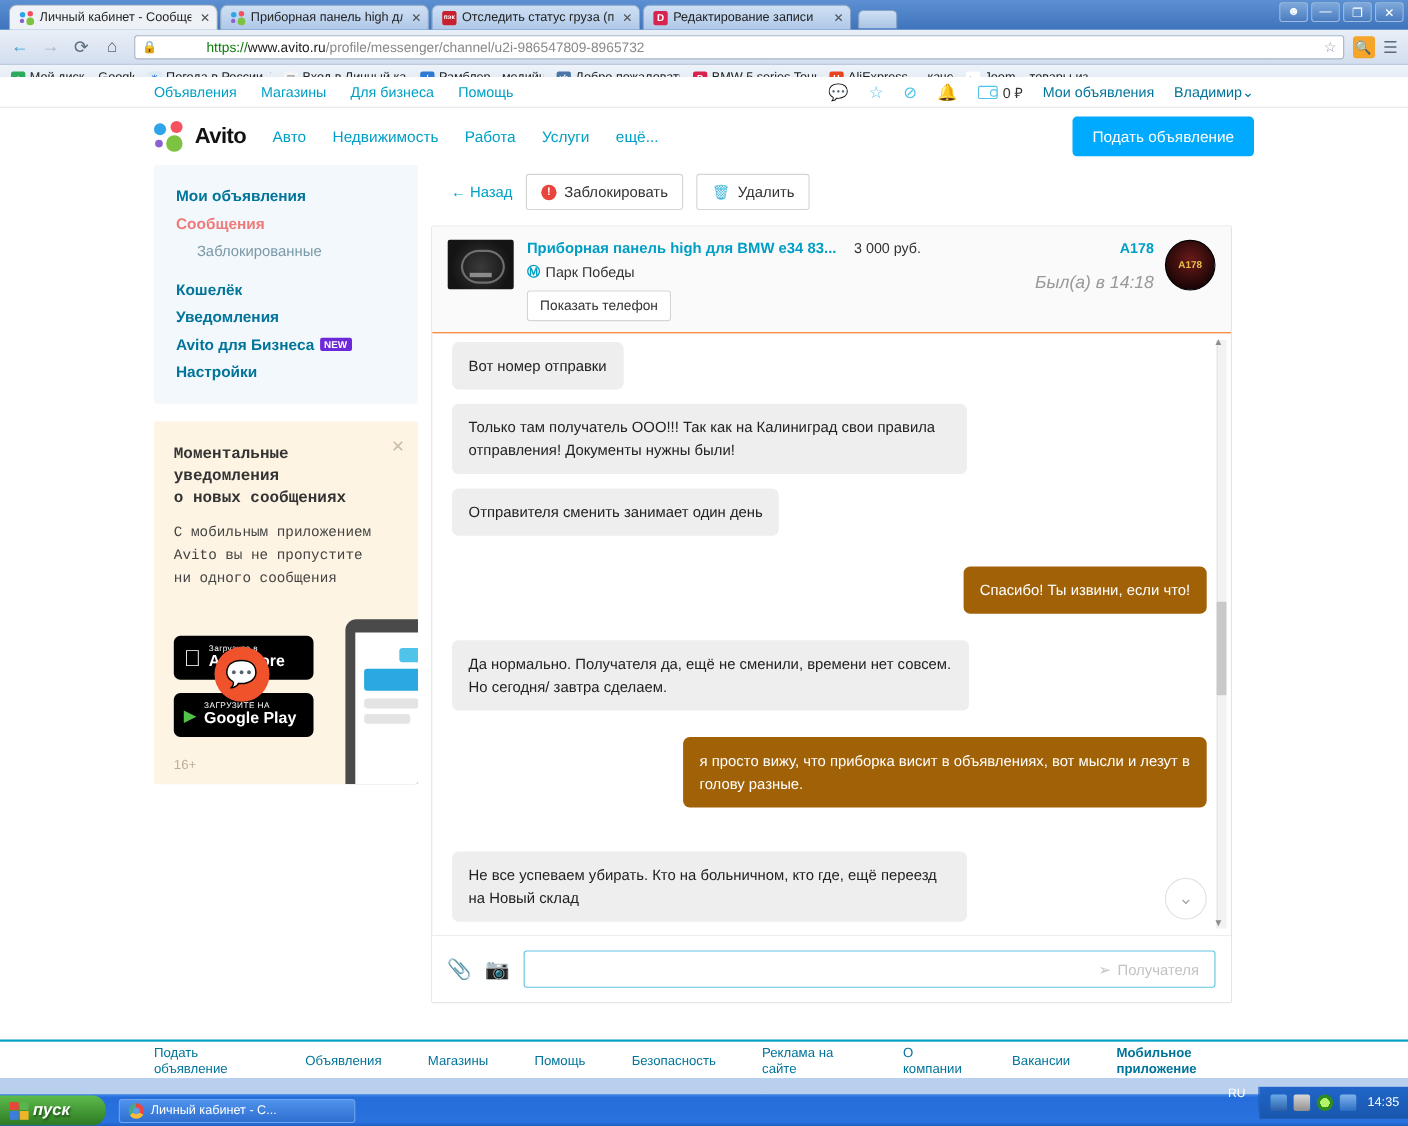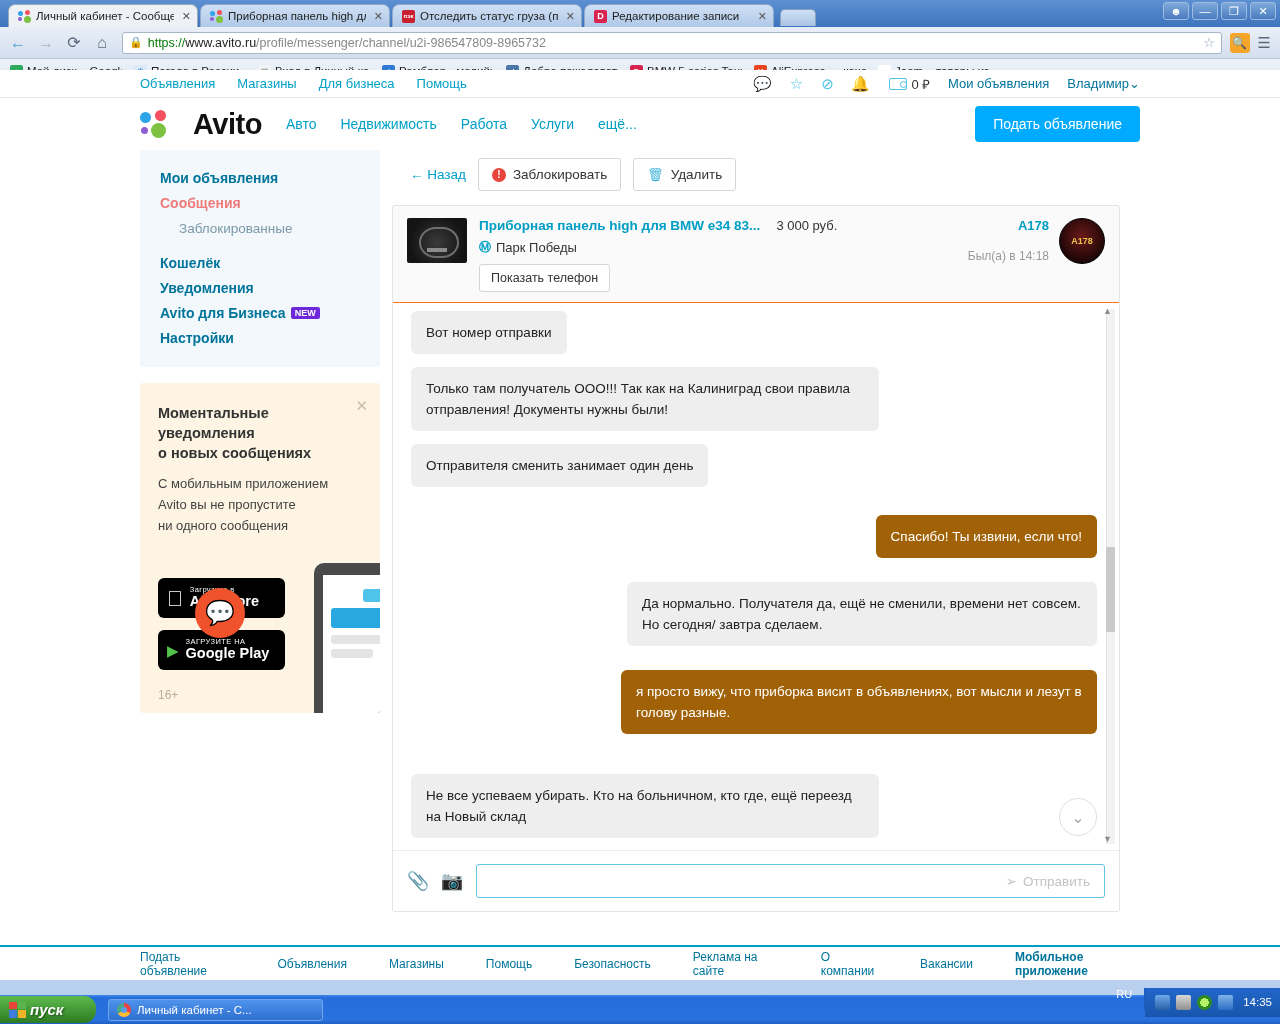--- a/index.html
+++ b/index.html
@@ -39,21 +39,21 @@
 
   
   .navbar { height:32px; display:flex; align-items:center; gap:4px; padding:0 6px;
             background:linear-gradient(#e9eff7,#d3deee); border-bottom:1px solid #b6c4d8;}
   .navbtn { width:24px; height:24px; display:flex; align-items:center; justify-content:center;
             font-size:16px; color:#6a7a8c; }
   .navbtn.green { color:#47a0d8;}
   .omnibox { flex:1; height:22px; background:#fff; border:1px solid #a8b6c8; border-radius:3px;
              display:flex; align-items:center; padding:0 6px; gap:5px; margin:0 4px; }
   .lock { color:#0a0; font-size:11px;}
-  .urltext { font-size:12.5px; color:#222; white-space:nowrap; overflow:hidden;}
+  .urltext { font-size:12.5px; color:#222; white-space:nowrap; overflow:hidden;margin-left:40px;}
   .urltext .scheme { color:#0a7b0a;}
   .urltext .dim { color:#888;}
   .star { margin-left:auto; color:#8899aa; font-size:13px;}
   .extico { width:20px; height:20px; border-radius:3px; display:flex; align-items:center;
             justify-content:center; font-size:12px; }
   .menuico { width:20px; color:#5a6a7c; font-size:15px; text-align:center;}
 
   
   .bookmarks { height:25px; display:flex; align-items:center; gap:0px; padding:0 4px;
                background:linear-gradient(#eef3f9,#dde6f1); border-bottom:1px solid #aebbcc;}
@@ -79,41 +79,41 @@
   .walletbox:after{content:"";position:absolute;right:-1px;top:2px;width:5px;height:5px;border-radius:50%;border:1.5px solid #4fc3e8;background:#fff;}
 
   .brandrow { height:52px; display:flex; align-items:center; padding:0 140px; }
   .logo { display:flex; align-items:center; gap:7px; }
   .dots { position:relative; width:30px; height:28px;}
   .dot { position:absolute; border-radius:50%;}
   .d1{width:11px;height:11px;background:#2da5e8;left:0;top:2px;}
   .d2{width:11px;height:11px;background:#f5515f;left:15px;top:0;}
   .d3{width:7px;height:7px;background:#8d5fd3;left:1px;top:17px;}
   .d4{width:15px;height:15px;background:#7ec242;left:11px;top:13px;}
-  .logotext { font-size:29px; font-weight:bold; color:#111; letter-spacing:-0.5px;margin-left:16px;}
+  .logotext { font-size:20px; font-weight:bold; color:#111; letter-spacing:-0.5px;}
   .catnav { display:flex; gap:24px; margin-left:24px; font-size:14px;}
   .catnav a { color:#00a0c6; text-decoration:none;}
   .postbtn { margin-left:auto; background:#00aaff; color:#fff; border:none;
              border-radius:4px; padding:10px 18px; font-size:14px; cursor:pointer;}
 
   .content { display:flex; padding:0 140px; gap:12px; }
   
   .sidebar { width:240px; flex:none;}
   .sidebox { background:#f2f8fb; border-radius:3px; padding:16px 20px; }
   .snav { font-size:14px; line-height:25px;}
   .snav a { color:#00749a; text-decoration:none; font-weight:bold; display:block;}
   .snav a.active { color:#f07a7a; }
   .snav a.sub { font-weight:normal; color:#7b99a8; padding-left:19px; font-size:13.5px;}
   .sgap { height:10px;}
   .newbadge { background:#6d28d9; color:#fff; font-size:9px; font-weight:bold;
               padding:1px 4px; border-radius:2px; margin-left:5px; vertical-align:2px;}
 
   .promo { margin-top:16px; background:#fdf4e3; border-radius:3px; position:relative;
            height:330px; overflow:hidden;}
-  .promo-in { padding:20px 10px 0 18px; position:relative; z-index:3;}
+  .promo-in { padding:20px 10px 0 18px; position:relative; z-index:3;font-family:Liberation Mono, monospace;}
   .promo h3 { margin:0; font-size:14.5px; line-height:20px; color:#333; font-weight:bold;}
   .promo p { margin:10px 0 0 0; font-size:13px; line-height:21px; color:#444; }
   .promo-x { position:absolute; right:12px; top:14px; color:#c9bda6; font-size:15px; z-index:5;}
   .badges { position:absolute; left:18px; top:195px; z-index:4;}
   .appbadge { width:127px; height:40px; background:#000; border-radius:6px;
               display:flex; align-items:center; gap:7px; padding:0 9px; margin-bottom:12px;}
   .appbadge .g { font-size:21px; color:#fff; line-height:1;}
   .appbadge .t { color:#fff; line-height:1.1;}
   .appbadge .t .s { font-size:7.5px; display:block; letter-spacing:.4px;}
   .appbadge .t .b { font-size:14.5px; font-weight:bold; display:block;}
@@ -152,21 +152,21 @@
   .htitle { color:#009ec4; font-size:13.5px; font-weight:bold; text-decoration:none;
             white-space:nowrap; overflow:hidden;}
   .hprice { font-size:13px; color:#333; white-space:nowrap;}
   .hmetro { margin-top:6px; font-size:13px; color:#333; display:flex; align-items:center; gap:5px;}
   .mico { color:#00a0c6; font-size:12px; font-weight:bold;}
   .phonebtn { margin-top:8px; background:#fff; border:1px solid #d5d5d5; border-radius:3px;
               padding:6px 11px; font-size:12.5px; color:#333; cursor:pointer;}
   .hright { text-align:right; flex:none; display:flex; gap:10px; align-items:flex-start;}
   .hr-txt{}
   .uname { color:#009ec4; font-size:13px; font-weight:bold;}
-  .seen { color:#999; font-size:12px; margin-top:16px;}
+  .seen { color:#999; font-size:16px; margin-top:16px;font-style:italic;}
   .avatar { width:46px; height:46px; border-radius:50%; flex:none;
             background:radial-gradient(circle at 50% 40%, #6b1a1a 0%, #1a0505 75%);
             color:#e8c44a; font-size:9px; font-weight:bold;
             display:flex; align-items:center; justify-content:center;
             border:1px solid #000;}
 
   .msgs { height:547px; position:relative; overflow:hidden; padding:8px 22px 0 18px;}
   .msg { display:flex; margin-bottom:13px;}
   .msg.out { justify-content:flex-end;}
   .bubble { max-width:480px; padding:11px 15px; border-radius:6px; font-size:13.5px;
@@ -474,21 +474,21 @@
               </div>
             <div class="msg in">
                 <div class="bubble in" style="width:468px;">Только там получатель ООО!!! Так как на Калиниград свои правила отправления!  Документы нужны были!</div>
               </div>
             <div class="msg in">
                 <div class="bubble in">Отправителя сменить занимает один день</div>
               </div>
             <div class="msg out" style="margin-top:28px;">
                 <div class="bubble out">Спасибо! Ты извини, если что!</div>
               </div>
-            <div class="msg in" style="margin-top:24px;justify-content:flex-end;">
+            <div class="msg in" style="margin-top:24px;">
                 <div class="bubble in" style="width:470px;">Да нормально. Получателя да, ещё не сменили, времени нет совсем. Но сегодня/ завтра сделаем.</div>
               </div>
             <div class="msg out" style="margin-top:24px;">
                 <div class="bubble out" style="width:476px;">я просто вижу, что приборка висит в объявлениях, вот мысли и лезут в голову разные.</div>
               </div>
             <div class="msg in" style="margin-top:40px;">
                 <div class="bubble in" style="width:468px;">Не все успеваем убирать. Кто на больничном, кто где, ещё переезд на Новый склад</div>
               </div>
             <div class="msg out" style="margin-top:26px;">
                 <div class="bubble out">Ясно. Еще раз спасибо! Хорошего дня!</div>
@@ -502,21 +502,21 @@
             <div class="jumpdown">⌄</div>
           </div>
 
           <div class="composer">
             <span class="cico">📎</span>
             <span class="cico">📷</span>
             <div class="cinput">
               <input value="" placeholder="" style="">
               <span class="sendbox">
                 <span>➢</span>
-                <span>Отправить</span>
+                <span>Получателя</span>
               </span>
             </div>
           </div>
         </div>
       </div>
     </div>
 
     <div class="footer">
       <a>Подать объявление</a>
       <a>Объявления</a>

